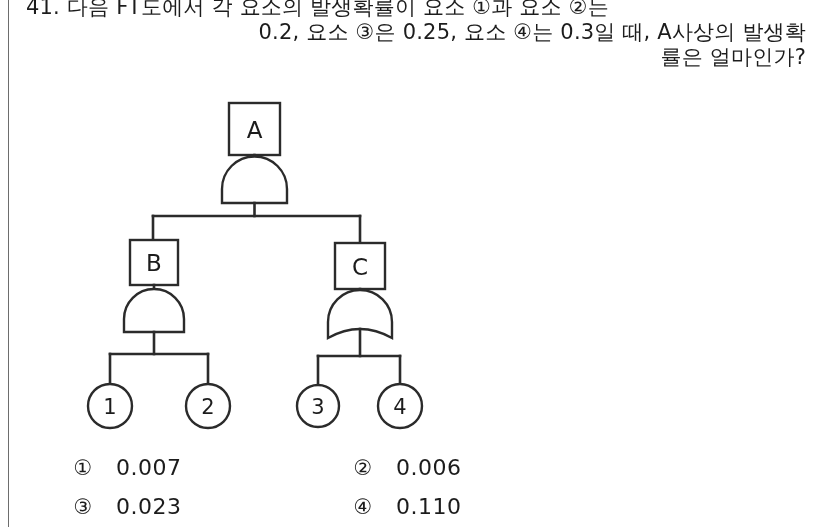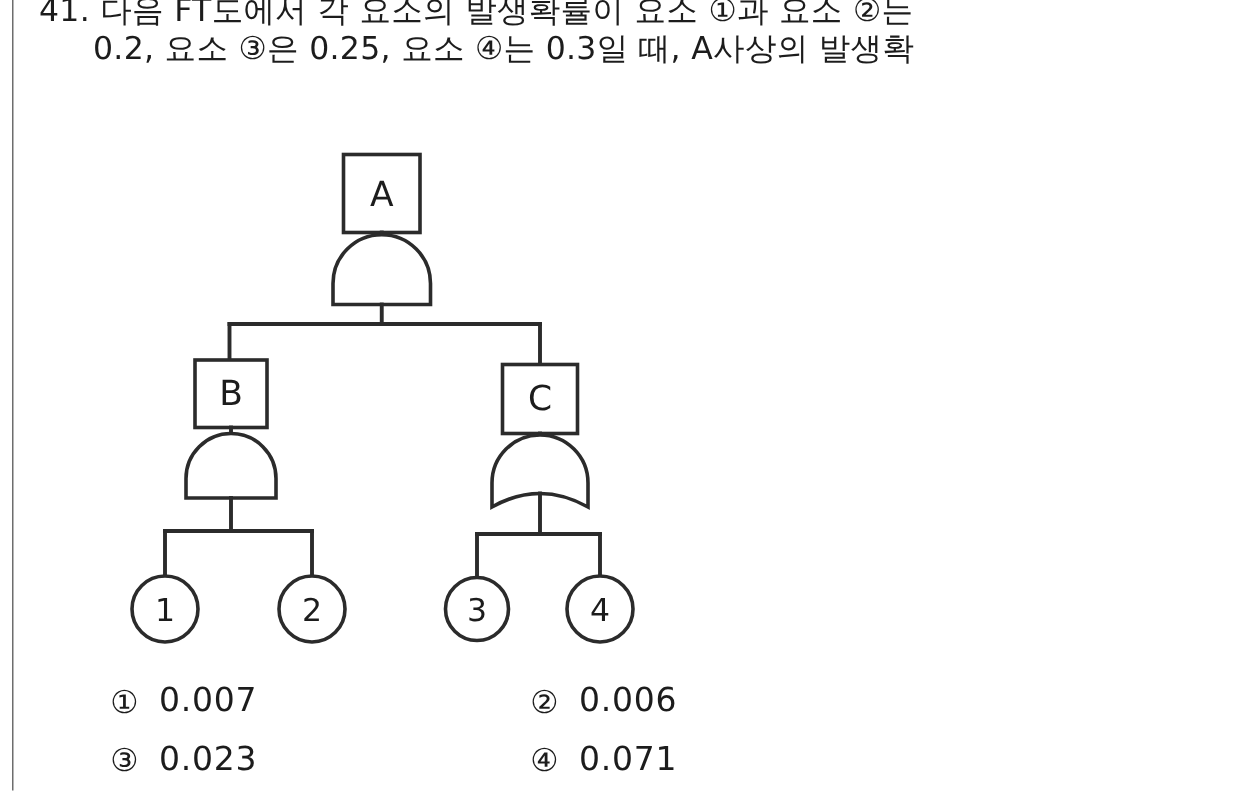--- a/index.html
+++ b/index.html
@@ -33,21 +33,21 @@
     top: -5px;
     width: 780px;
   }
   .qline {
     font-size: 21px;
     line-height: 25px;
     letter-spacing: 0.2px;
     white-space: nowrap;
     color: #1c1c1c;
   }
-  .qline.indent { padding-left: 36px; }
+  .qline.indent { padding-left: 36px; text-align: right; }
 
   
   #tree {
     position: absolute;
     left: 0;
     top: 88px;
     width: 520px;
     height: 350px;
   }
   #tree svg { display: block; }
@@ -97,30 +97,31 @@
     line-height: 22px;
     color: #1c1c1c;
   }
   .choice.col1 { width: 280px; }
   .choice-marker {
     display: inline-block;
     width: 26px;
     text-align: center;
     font-size: 21px;
   }
-  .choice-text { margin-left: 10px; letter-spacing: 0.5px; }
+  .choice-text { margin-left: 20px; letter-spacing: 0.5px; }
 </style>
 </head>
 <body>
 
 <div id="page-rule"></div>
 
 <div id="question">
   <div class="qline">41. 다음 FT도에서 각 요소의 발생확률이 요소 ①과 요소 ②는</div>
   <div class="qline indent">0.2, 요소 ③은 0.25, 요소 ④는 0.3일 때, A사상의 발생확</div>
+  <div class="qline indent">률은 얼마인가?</div>
 </div>
 
 <div id="tree">
   <svg width="520" height="350" viewBox="0 0 520 350" xmlns="http://www.w3.org/2000/svg">
 
     <rect class="ft-shape" x="229" y="15" width="51" height="52"></rect>
     <text class="ft-label" x="254.5" y="42">A</text>
 
     <line class="ft-line" x1="254.5" y1="67" x2="254.5" y2="85"></line>
 
@@ -182,16 +183,16 @@
       <span class="choice-text">0.006</span>
     </div>
   </div>
   <div class="choice-row">
     <div class="choice col1">
       <span class="choice-marker">③</span>
       <span class="choice-text">0.023</span>
     </div>
     <div class="choice">
       <span class="choice-marker">④</span>
-      <span class="choice-text">0.071</span>
+      <span class="choice-text">0.110</span>
     </div>
   </div>
 </div>
 
 </body></html>

